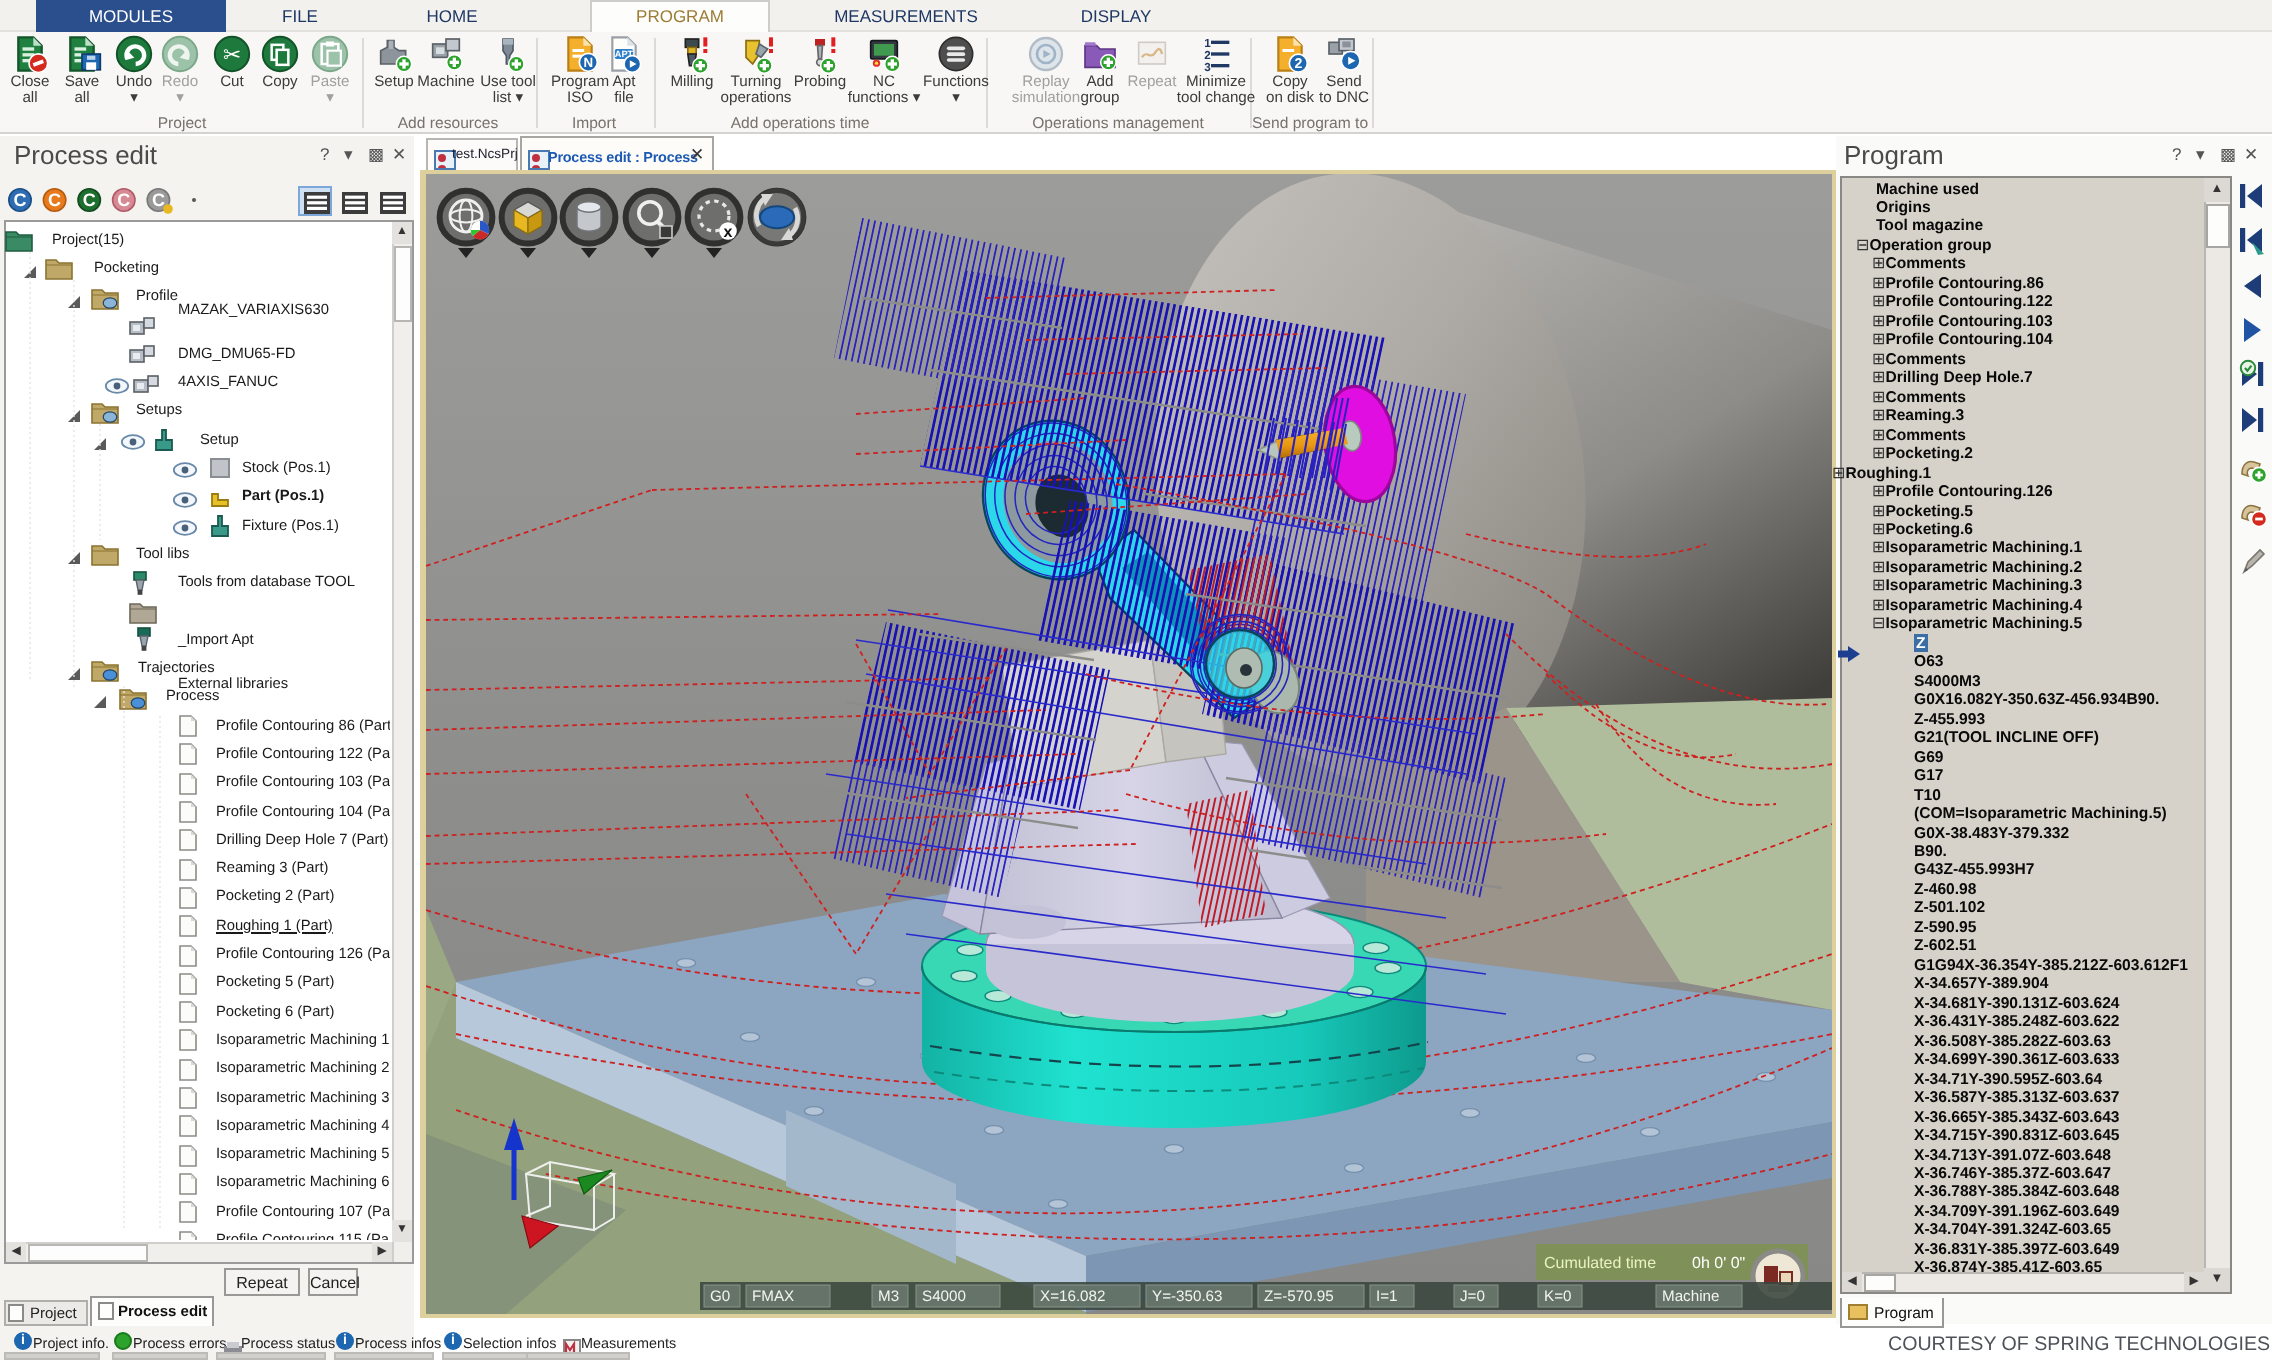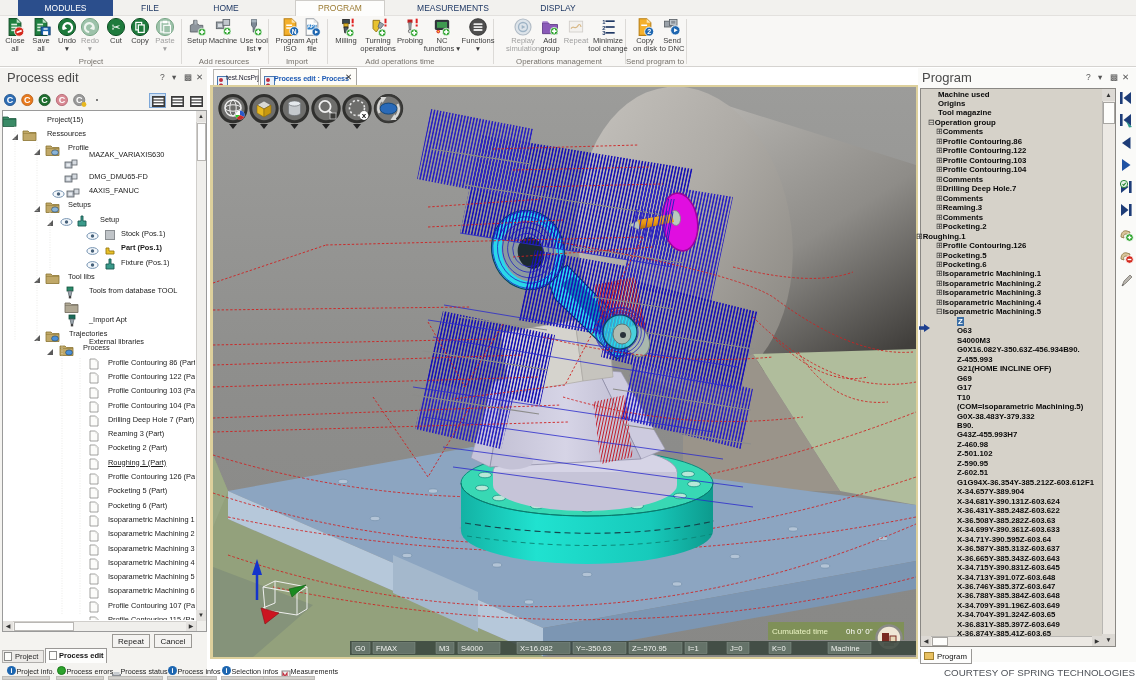--- a/index.html
+++ b/index.html
@@ -310,29 +310,29 @@
 <div class="abs" style="left:196.5px;top:123px;width:9px;height:38px;background:#fdfdfd;border:1px solid #b8b6b3"></div>
 <div class="abs" style="left:3px;top:621px;width:193px;height:10px;background:#f0efec;border-top:1px solid #d0cecb"></div>
 <div class="abs" style="left:3px;top:621px;width:10px;height:10px;background:#e4e2df;font-size:6px;text-align:center;line-height:10px;color:#333">◀</div>
 <div class="abs" style="left:186px;top:621px;width:10px;height:10px;background:#e4e2df;font-size:6px;text-align:center;line-height:10px;color:#333">▶</div>
 <div class="abs" style="left:14px;top:621.5px;width:60px;height:9px;background:#fdfdfd;border:1px solid #b8b6b3"></div>
 <div class="abs" style="left:0;top:0;width:195px;height:620px;overflow:hidden">
     <div class="abs" style="left:2px;top:113.0px"><svg width="15" height="13" viewBox="0 0 15 13">
         <path d="M1 3h5l1.5 1.5H14v8H1z" fill="#3a8a66" stroke="#1e5c40" stroke-width="0.8"></path>
         <path d="M1 5.5h13" stroke="#1e5c40" stroke-width="0.5"></path>
       </svg></div>
-    <div class="tr" style="left:26px;top:114.5px;margin-left:21px;">Project(15)</div>
+    <div class="tr" style="left:26px;top:114.5px;">Project(15)</div>
     <div class="abs" style="left:11px;top:127.3px"><svg width="8" height="8" viewBox="0 0 8 8">
         <path d="M7 1v6H1z" fill="#5a5a5a"></path>
       </svg></div>
     <div class="abs" style="left:22px;top:127.3px"><svg width="15" height="13" viewBox="0 0 15 13">
         <path d="M1 3h5l1.5 1.5H14v8H1z" fill="#c0a868" stroke="#8a7430" stroke-width="0.8"></path>
         <path d="M1 5.5h13" stroke="#8a7430" stroke-width="0.5"></path>
       </svg></div>
-    <div class="tr" style="left:47px;top:128.8px;">Ressources</div>
+    <div class="tr" style="left:47px;top:128.8px;">Pocketing</div>
     <div class="abs" style="left:33px;top:141.6px"><svg width="8" height="8" viewBox="0 0 8 8">
         <path d="M7 1v6H1z" fill="#5a5a5a"></path>
       </svg></div>
     <div class="abs" style="left:45px;top:141.6px"><svg width="15" height="13" viewBox="0 0 15 13">
         <path d="M1 3h5l1.5 1.5H14v8H1z" fill="#c0a868" stroke="#8a7430" stroke-width="0.8"></path>
         <path d="M1 5.5h13" stroke="#8a7430" stroke-width="0.5"></path>
         <ellipse cx="10" cy="9.5" rx="3.4" ry="2.6" fill="#8ab4d8" stroke="#246" stroke-width="0.6"></ellipse>
       </svg></div>
     <div class="tr" style="left:68px;top:143.1px;">Profile</div>
     <div class="abs" style="left:64px;top:155.9px"><svg width="14" height="11" viewBox="0 0 14 11">
@@ -543,21 +543,21 @@
 <svg class="abs" style="left:0;top:110px" width="207" height="512" viewBox="0 0 207 512">
     <g stroke="#e4e4e0" stroke-dasharray="1,1.5" stroke-width="0.7">
       <line x1="15" y1="16" x2="15" y2="230"></line>
       <line x1="37" y1="30" x2="37" y2="235"></line>
       <line x1="50" y1="102" x2="50" y2="160"></line>
       <line x1="62" y1="233" x2="62" y2="505"></line>
       <line x1="80" y1="248" x2="80" y2="505"></line>
     </g>
   </svg>
 <div class="abs" style="left:112px;top:634px;width:38px;height:14px;background:#f4f3f1;border:1px solid #9a9894;font-size:8px;text-align:center;line-height:13px;color:#222">Repeat</div>
-<div class="abs" style="left:154px;top:634px;width:38px;height:14px;background:#f4f3f1;border:1px solid #9a9894;font-size:8px;text-align:center;line-height:13px;color:#222">Cancel</div>
+<div class="abs" style="left:154px;top:634px;width:25px;height:14px;background:#f4f3f1;border:1px solid #9a9894;font-size:8px;text-align:center;line-height:13px;color:#222">Cancel</div>
 <div class="abs" style="left:2px;top:650px;width:42px;height:13px;background:#eceae7;border:1px solid #b0aeab;font-size:7.5px;line-height:12px;color:#222"><span style="margin-left:12px">Project</span></div>
 <div class="abs" style="left:4px;top:652px;width:8px;height:9px;background:#fdfdfb;border:1px solid #8a8a88"></div>
 <div class="abs" style="left:45px;top:648px;width:62px;height:15px;background:#fdfdfc;border:1px solid #9a9896;border-bottom:none;font-size:7.5px;font-weight:bold;line-height:14px;color:#111"><span style="margin-left:13px">Process edit</span></div>
 <div class="abs" style="left:49px;top:651px;width:8px;height:9px;background:#fdfdfb;border:1px solid #8a8a88"></div>
 <div class="abs" style="left:7px;top:666px;width:9px;height:9px;border-radius:5px;background:#1d66b0;color:#fff;font-size:7px;font-weight:bold;text-align:center;line-height:9px">i</div>
 <div class="abs" style="left:16.5px;top:666.5px;font-size:7.2px;color:#222">Project info.</div>
 <div class="abs" style="left:57px;top:666px;width:9px;height:9px;border-radius:5px;background:#2da32d;border:1px solid #1a7a1a"></div>
 <div class="abs" style="left:66.5px;top:666.5px;font-size:7.2px;color:#222">Process errors</div>
 <div class="abs" style="left:111px;top:666px;width:11px;height:9px"><svg width="11" height="9" viewBox="0 0 11 9">
       <rect x="1" y="3" width="9" height="4" fill="#8a8e94"></rect>
@@ -923,21 +923,21 @@
     <div class="pr" style="left:936px;top:297.8px"><span style="font-weight:normal;font-size:8px;color:#333">⊞</span>Isoparametric Machining.4</div>
     <div class="pr" style="left:936px;top:307.3px"><span style="font-weight:normal;font-size:8px;color:#333">⊟</span>Isoparametric Machining.5</div>
     <div class="abs" style="left:919px;top:317.8px"><svg width="11" height="8" viewBox="0 0 11 8">
         <path d="M0 2.2h5V0l6 4-6 4V5.8H0z" fill="#1d3f8f"></path>
       </svg></div>
     <div class="pr" style="left:957px;top:316.8px;background:#3a6ea5;color:#fff;padding:0 1px">Z</div>
     <div class="pr" style="left:957px;top:326.2px">O63</div>
     <div class="pr" style="left:957px;top:335.7px">S4000M3</div>
     <div class="pr" style="left:957px;top:345.2px">G0X16.082Y-350.63Z-456.934B90.</div>
     <div class="pr" style="left:957px;top:354.7px">Z-455.993</div>
-    <div class="pr" style="left:957px;top:364.1px">G21(HOME INCLINE OFF)</div>
+    <div class="pr" style="left:957px;top:364.1px">G21(TOOL INCLINE OFF)</div>
     <div class="pr" style="left:957px;top:373.6px">G69</div>
     <div class="pr" style="left:957px;top:383.1px">G17</div>
     <div class="pr" style="left:957px;top:392.5px">T10</div>
     <div class="pr" style="left:957px;top:402.0px">(COM=Isoparametric Machining.5)</div>
     <div class="pr" style="left:957px;top:411.5px">G0X-38.483Y-379.332</div>
     <div class="pr" style="left:957px;top:421.0px">B90.</div>
     <div class="pr" style="left:957px;top:430.4px">G43Z-455.993H7</div>
     <div class="pr" style="left:957px;top:439.9px">Z-460.98</div>
     <div class="pr" style="left:957px;top:449.4px">Z-501.102</div>
     <div class="pr" style="left:957px;top:458.8px">Z-590.95</div>

